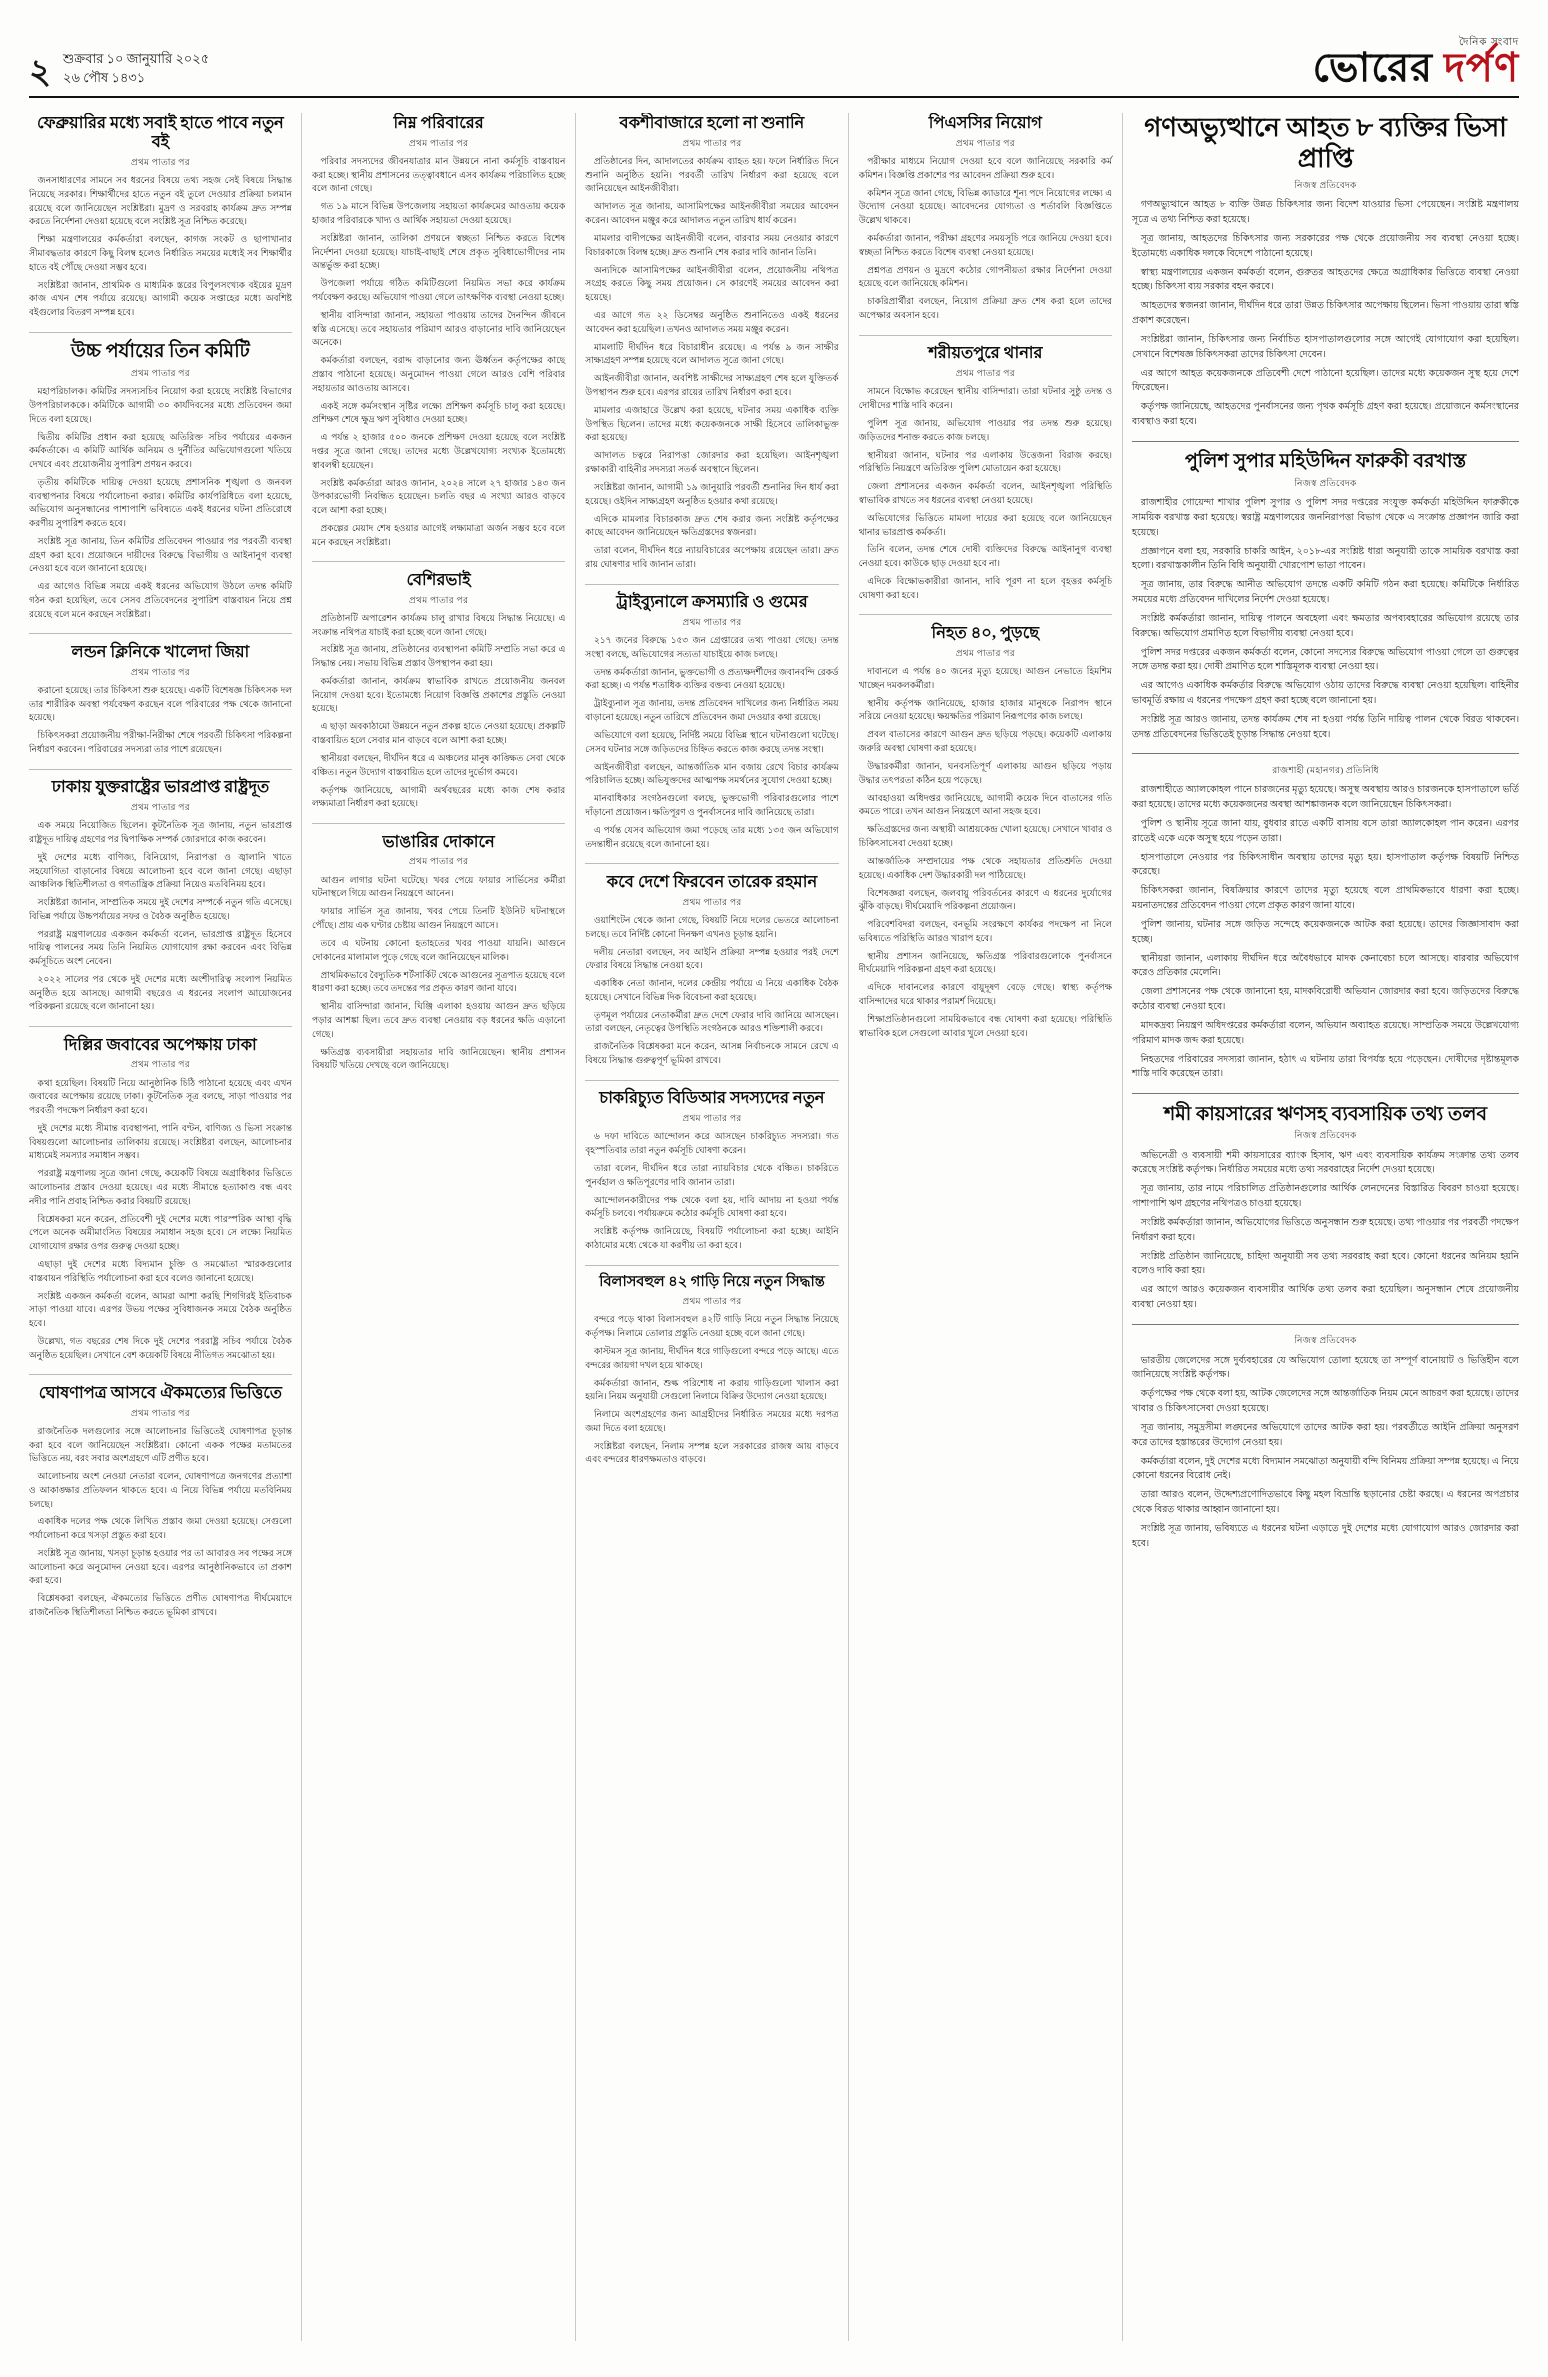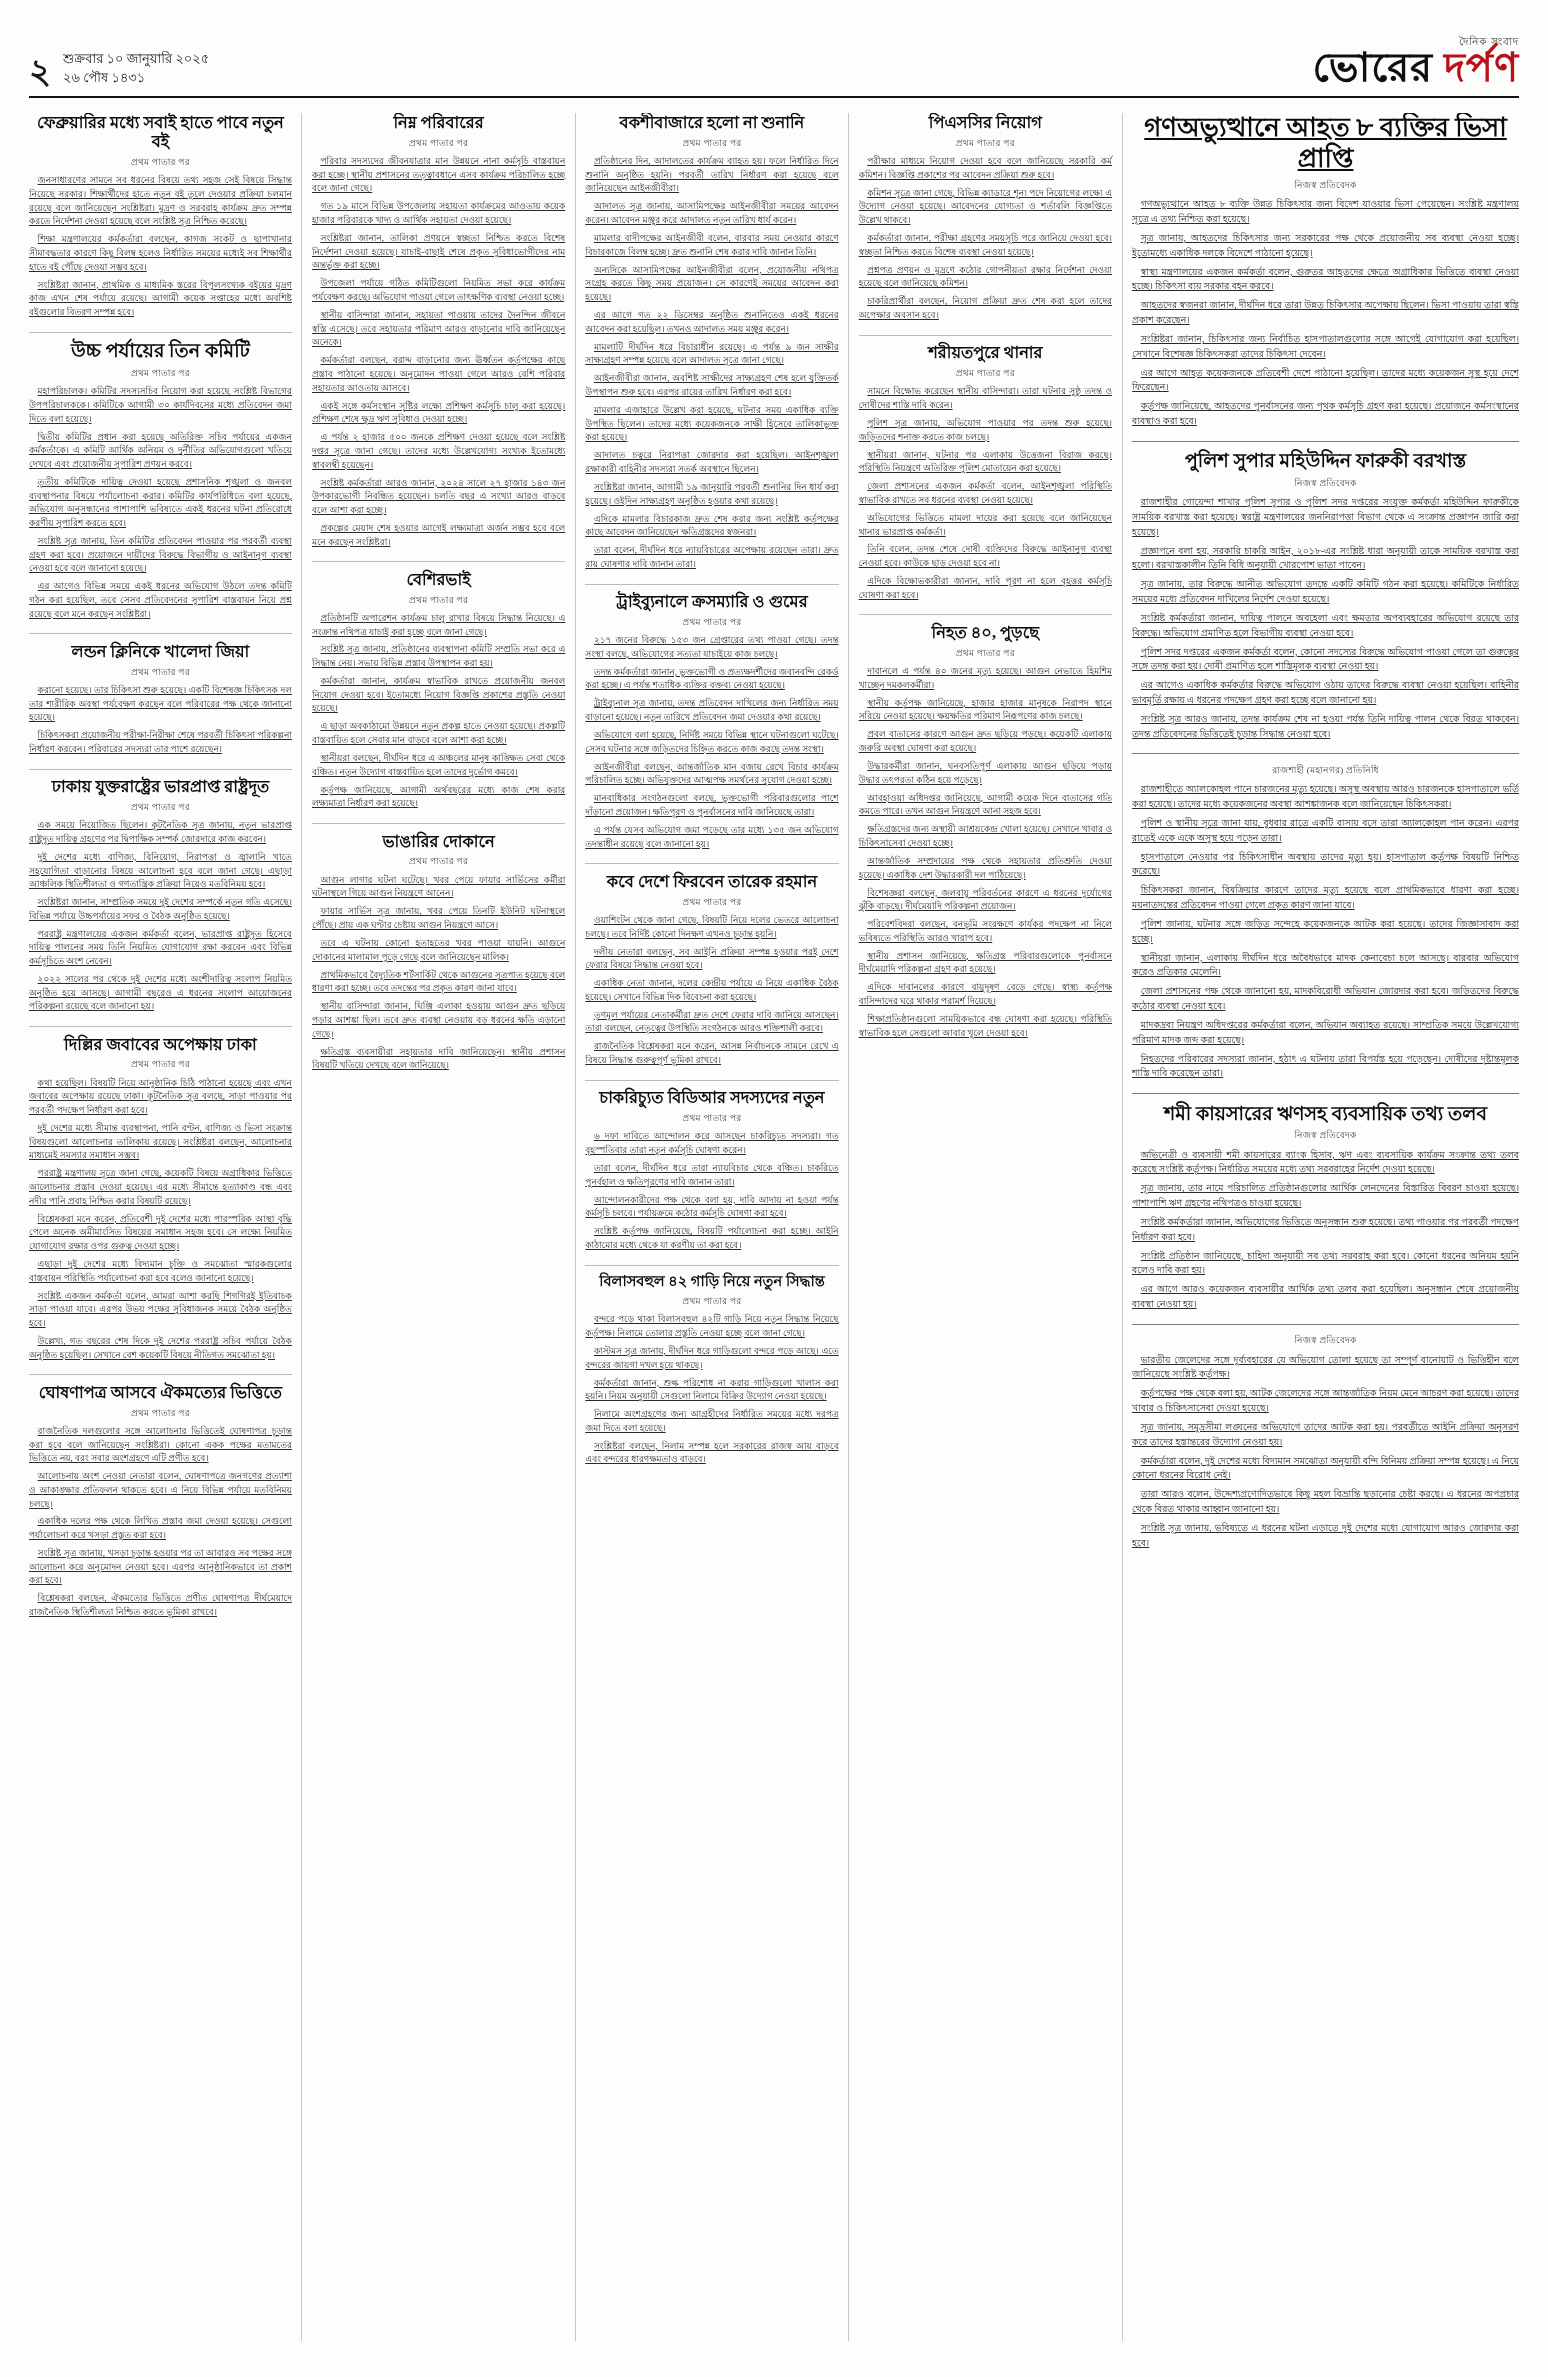--- a/index.html
+++ b/index.html
@@ -117,25 +117,24 @@
     border-top: 1.7px solid #777;
     margin: 8.6px 0 8.6px 0;
   }
   .body-text {
     font-size: 9px;
     line-height: 1.52;
     text-align: justify;
     color: #2a2a2a;
     hyphens: auto;
     word-break: break-word;
-    text-decoration: underline;
   }
   .body-text p { margin: 0 0 4.3px 0; text-indent: 8.6px; }
   .wide .body-text { font-size: 9.3px; line-height: 1.58; }
-  .wide .h-xl { font-size: 26px; text-decoration: underline; }
+  .wide .h-xl { font-size: 26px; }
   .two-line { line-height: 1.22; }
 </style>
 </head>
 <body>
 
 <div class="page">
 
   <div class="masthead">
     <div class="masthead-left">
       <div class="page-number">২</div>

